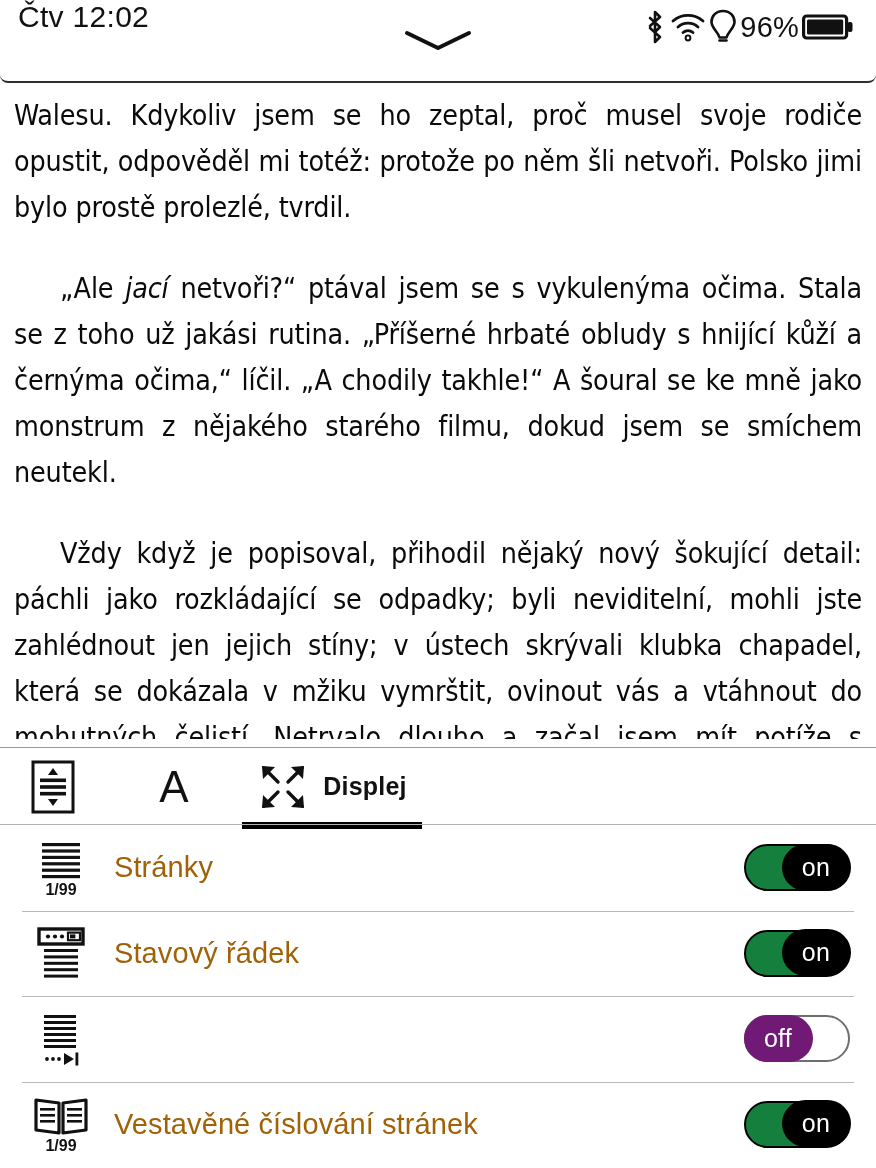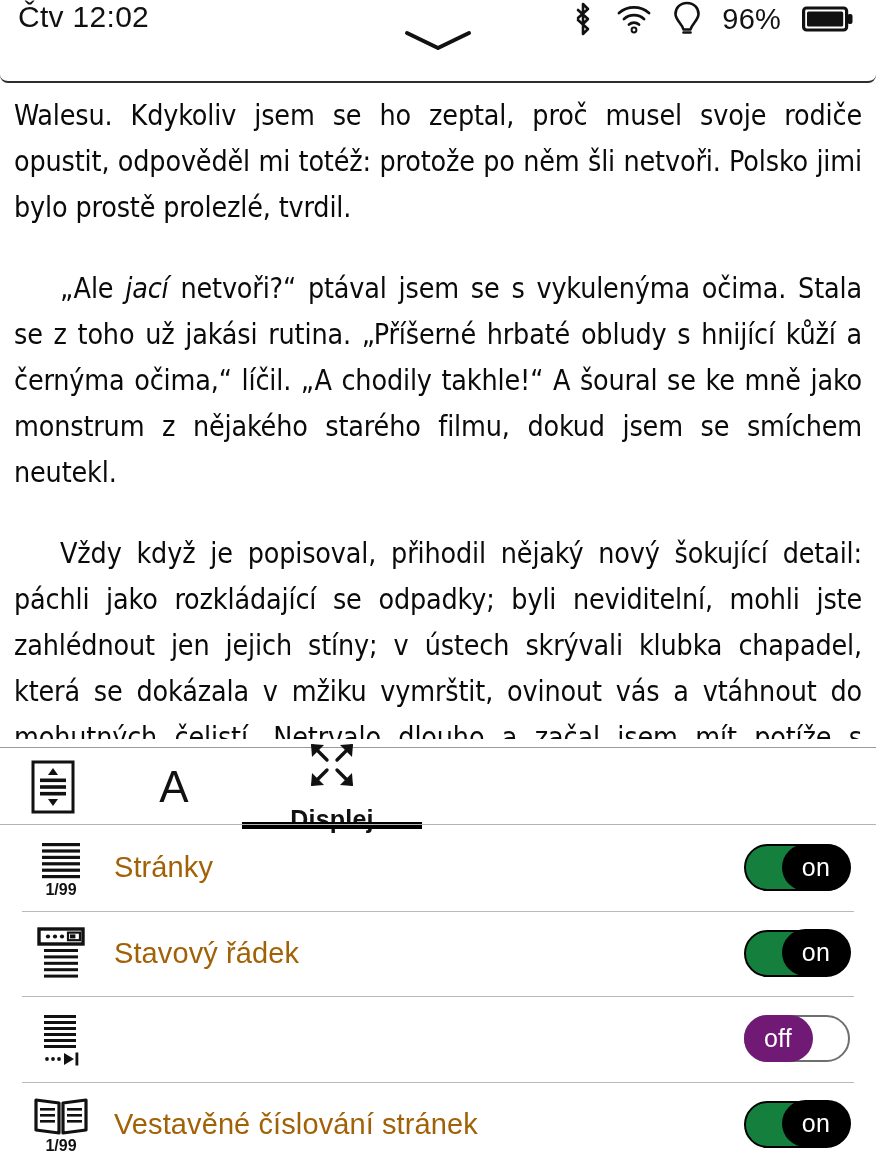--- a/index.html
+++ b/index.html
@@ -38,21 +38,22 @@
     left: 50%;
     top: 50%;
     transform: translate(-50%, -50%);
     width: 70px;
     height: 24px;
   }
   .status-right {
     margin-left: auto;
     display: flex;
     align-items: center;
-    gap: 21px;
+    gap: 3px;
+    margin-top: 8px;
   }
   .pct {
     font-size: 29px;
     color: #111;
     letter-spacing: 0.2px;
   }
   .icon-svg { display: block; }
 
   
   .book {
@@ -95,21 +96,21 @@
     height: 77px;
     display: flex;
     align-items: center;
     justify-content: center;
     gap: 14px;
     position: relative;
     box-sizing: border-box;
   }
   .tab-spacing { width: 120px; }
   .tab-font { width: 122px; }
-  .tab-display { width: 180px; flex-direction: column; }
+  .tab-display { width: 180px; }
   .tab-label {
     font-size: 25px;
     font-weight: bold;
     color: #111;
     letter-spacing: 0.2px;
   }
   .tab.active::after {
     content: "";
     position: absolute;
     left: 0; right: 0;

